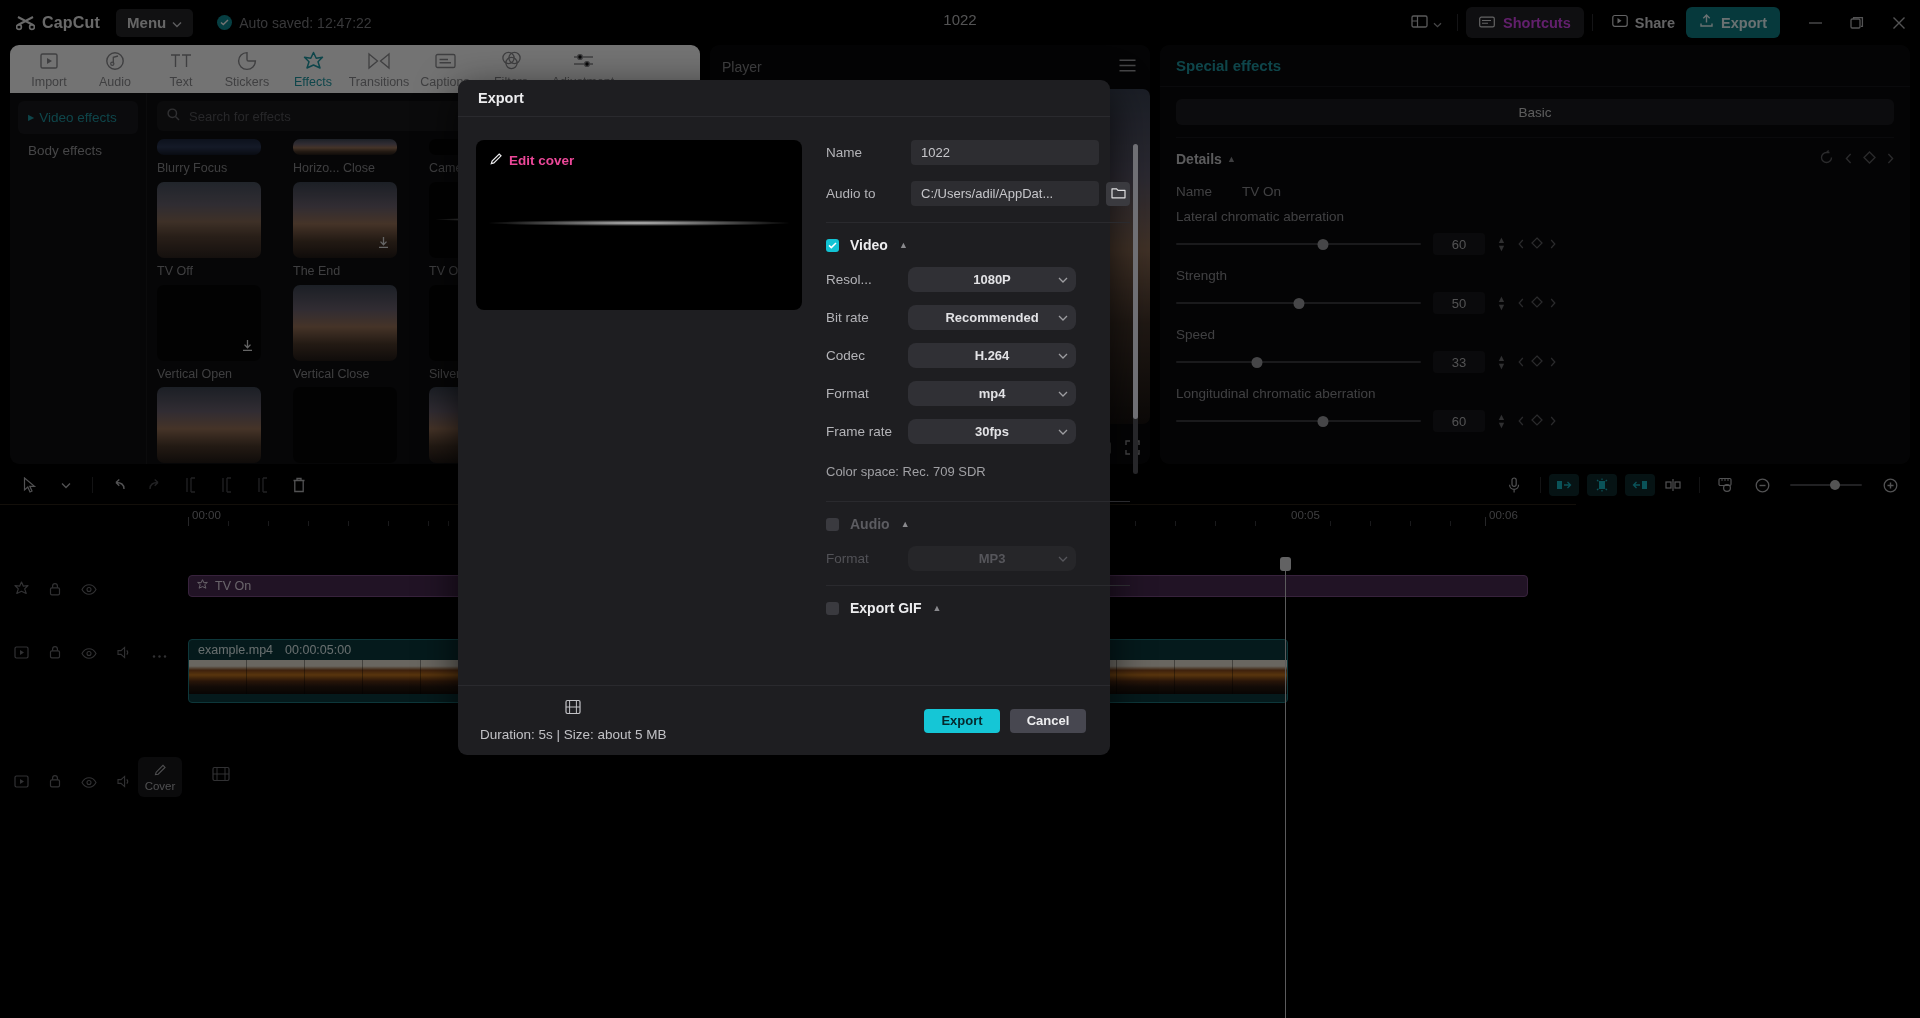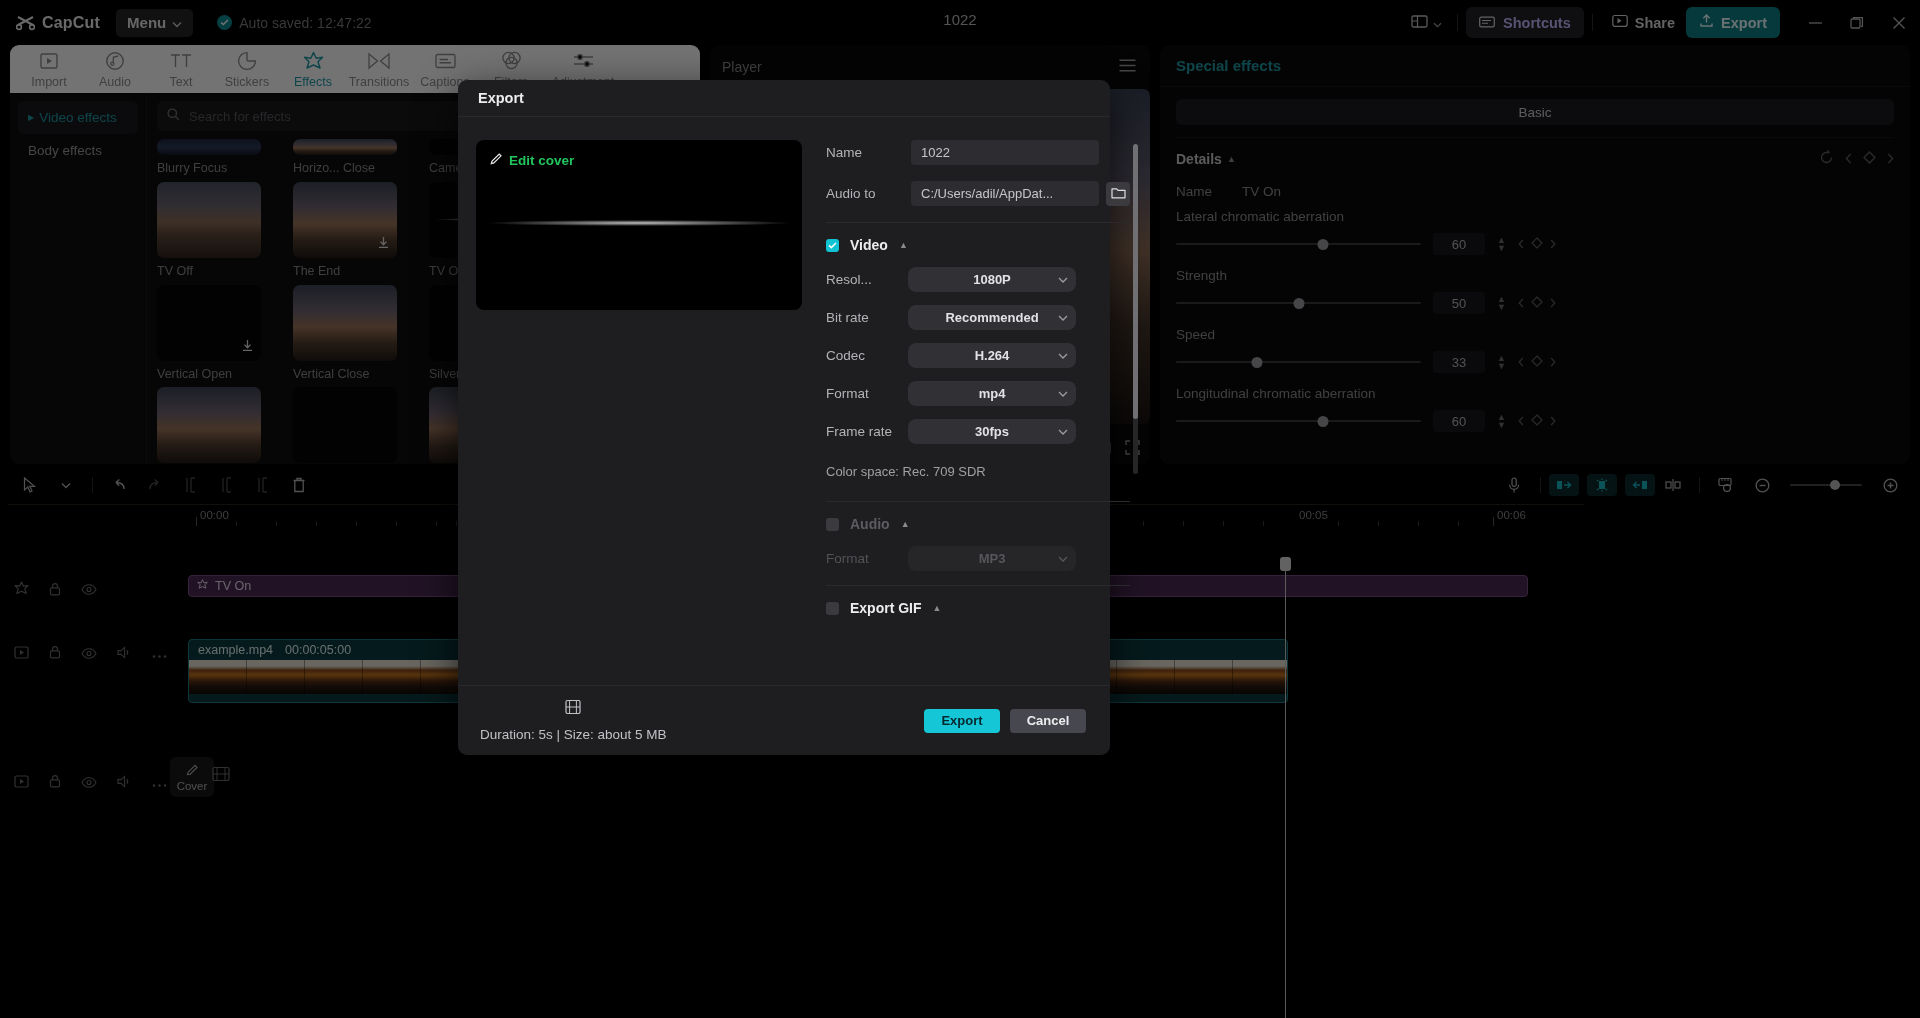--- a/index.html
+++ b/index.html
@@ -33,21 +33,21 @@
   .proj-title {
     position:absolute; left:0; right:0; text-align:center; top:11px;
     font-size:15px; color:#b9b9bb; pointer-events:none;
   }
   .tb-right { position:absolute; right:0; top:0; height:45px; display:flex; align-items:center; gap:0; }
   .tb-icbtn { display:flex; align-items:center; gap:5px; height:30px; padding:0 7px;
     border-radius:5px; cursor:pointer; color:#c6c6c8; font-size:14px; }
   .tb-sep { width:1px; height:17px; background:#2e2e31; margin:0 8px; }
   .btn-shortcuts { background:#232326; height:31px; padding:0 13px; display:flex;
     align-items:center; gap:8px; border-radius:6px; cursor:pointer;
-    font-size:14.5px; font-weight:700; color:#c4b5fd; }
+    font-size:14.5px; font-weight:700; color:#d946ef; }
   .btn-share { height:31px; padding:0 11px; display:flex; align-items:center; gap:7px;
     border-radius:6px; cursor:pointer; font-size:14.5px; font-weight:700; color:#dcdcde; }
   .btn-export-top { height:31px; padding:0 13px; display:flex; align-items:center; gap:7px;
     border-radius:6px; cursor:pointer; font-size:14.5px; font-weight:700;
     background:#0e7f86; color:#e9fbfc; }
   .wincontrols { display:flex; align-items:center; margin-left:14px; }
   .wc { width:42px; height:45px; display:flex; align-items:center; justify-content:center;
     color:#b9b9bb; cursor:pointer; }
 
   
@@ -144,21 +144,21 @@
     color:#b6b6b9; cursor:pointer; }
   .tlbtn.dim { color:#4b4b4f; }
   .tlsep { width:1px; height:16px; background:#2b2b2e; margin:0 8px; }
   .tl-right { display:flex; align-items:center; }
   .chip { width:30px; height:22px; border-radius:4px; background:#0f2b2e;
     display:flex; align-items:center; justify-content:center; cursor:pointer; }
   .zoomslider { width:72px; height:2px; background:#4a4a4e; position:relative;
     margin:0 10px; border-radius:2px; }
   .zoomknob { position:absolute; left:55%; top:-4px; width:10px; height:10px;
     border-radius:50%; background:#bbb; }
-  .ruler { position:absolute; top:38px; left:8px; width:1576px; height:26px;
+  .ruler { position:absolute; top:38px; left:0; width:1576px; height:26px;
     border-top:1px solid #2a2318;text-align:right; }
   .ruler-label { position:absolute; top:4px; font-size:11.5px; color:#8a8a8e; }
   .tick { position:absolute; top:16px; width:1px; height:5px; background:#3a3a3e; }
   .tick.major { top:12px; height:9px; background:#55555a; }
   .tracks { position:absolute; top:64px; left:0; width:1920px; bottom:0; }
   .trackhead { position:absolute; left:0; width:160px; display:flex;
     align-items:center; gap:20px; padding-left:14px; color:#6e6e72; }
   .clip { position:absolute; border-radius:4px; overflow:hidden; }
   .clip-eff { background:#4a2a52; border:1px solid #7b4d86; height:22px;
     display:flex; align-items:center; gap:7px; padding-left:8px;
@@ -183,21 +183,21 @@
     background:#1e1e21; border-radius:9px; box-shadow:0 12px 40px rgba(0,0,0,.7);
     display:flex; flex-direction:column; }
   .modal-head { height:37px; display:flex; align-items:center; padding-left:20px;
     font-size:14.5px; font-weight:700; color:#ededef; border-bottom:1px solid #2a2a2e; }
   .modal-body { flex:1; display:flex; padding:23px 22px 0 18px; gap:24px; position:relative; }
   .coverbox { width:326px; height:170px; background:#000; border-radius:8px;
     position:relative; overflow:hidden; flex:0 0 326px; }
   .coverbox::after { content:""; position:absolute; left:4%; right:4%; top:47%;
     height:6px; background:radial-gradient(ellipse at center,rgba(255,255,255,.75),rgba(255,255,255,0) 72%); }
   .editcover { position:absolute; top:12px; left:14px; display:flex; align-items:center;
-    gap:6px; font-size:13.5px; font-weight:700; color:#22c55e; cursor:pointer; z-index:2; }
+    gap:6px; font-size:13.5px; font-weight:700; color:#ec4899; cursor:pointer; z-index:2; }
   .formcol { flex:1; position:relative; }
   .frow { display:flex; align-items:center; margin-bottom:16px; }
   .flabel { width:85px; font-size:13.5px; color:#b4b4b8; }
   .finput { width:188px; height:25px; background:#2d2d31; border-radius:4px;
     display:flex; align-items:center; padding:0 10px; font-size:13px; color:#c6c6ca; }
   .folderbtn { width:24px; height:24px; margin-left:7px; border-radius:4px;
     background:#3a3a3f; display:flex; align-items:center; justify-content:center; cursor:pointer; }
   .sec-divider { height:1px; background:#2a2a2e; margin:4px 0 14px 0; }
   .sec-head { display:flex; align-items:center; gap:11px; margin-bottom:14px; }
   .cbox { width:13px; height:13px; border-radius:3px; background:#12c3d4;
@@ -887,21 +887,21 @@
               <path d="M1 4.6 H4 L7.6 1.4 V11.6 L4 8.4 H1 Z" stroke="#6e6e72" stroke-width="1.1" fill="none"></path>
               <path d="M9.8 4.3 A3.4 3.4 0 0 1 9.8 8.7" stroke="#6e6e72" stroke-width="1.1" fill="none"></path>
             </svg></span>
         <span><svg width="15" height="5" viewBox="0 0 15 5">
               <circle cx="2" cy="2.5" r="1.2" fill="#6e6e72"></circle>
               <circle cx="7.5" cy="2.5" r="1.2" fill="#6e6e72"></circle>
               <circle cx="13" cy="2.5" r="1.2" fill="#6e6e72"></circle>
             </svg></span>
       </div>
 
-      <div class="cover-btn" style="left:138px; top:227px;margin-left:32px;">
+      <div class="cover-btn" style="left:138px; top:227px;">
         <span><svg width="13" height="13" viewBox="0 0 13 13">
               <path d="M1.5 11.5 L2.2 9.2 L9 2.4 L11 4.4 L4.2 11.2 Z" stroke="#b0b0b3" stroke-width="1.1" fill="none"></path>
             </svg></span>
         <span>Cover</span>
       </div>
       <div style="position:absolute; left:212px; top:236px;">
         <svg width="18" height="16" viewBox="0 0 18 16">
             <rect x="1" y="1.5" width="16" height="13" rx="1.4" stroke="#6e6e72" stroke-width="1.2" fill="none"></rect>
             <path d="M5 1.5 V14.5 M13 1.5 V14.5 M1 8 H17" stroke="#6e6e72" stroke-width="1"></path>
           </svg>

